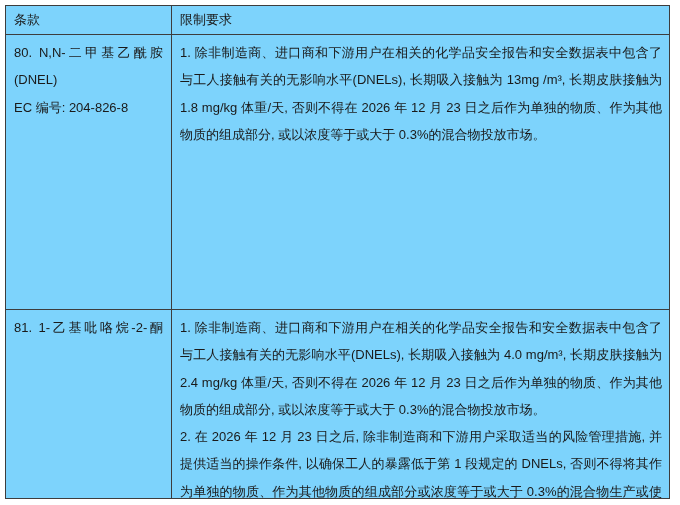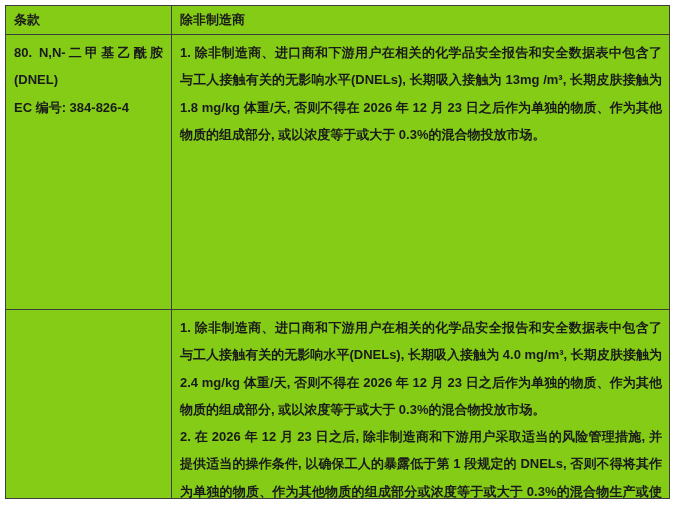--- a/index.html
+++ b/index.html
@@ -18,25 +18,24 @@
   .reg-table {
     position: absolute;
     left: 5px;
     top: 5px;
     width: 665px;
     height: 494px;
     border: 1px solid #3d3d3d;
     display: grid;
     grid-template-columns: 166px 1fr;
     grid-template-rows: 29px 275px 1fr;
-    background: #84cc16;
+    background: #7dd3fc;
     color: #1a1a1a;
     font-size: 13px;
     box-sizing: border-box;
-    font-weight: bold;
   }
   .cell {
     box-sizing: border-box;
     overflow: hidden;
   }
   .col-divider {
     border-right: 1px solid #3d3d3d;
   }
   .row-divider {
     border-bottom: 1px solid #3d3d3d;
@@ -65,32 +64,33 @@
     text-justify: inter-character;
   }
 </style>
 </head>
 <body>
 
 <div class="page">
   <div class="reg-table">
 
     <div class="cell header-cell col-divider row-divider">条款</div>
-    <div class="cell header-cell row-divider">除非制造商</div>
+    <div class="cell header-cell row-divider">限制要求</div>
 
     <div class="cell entry-cell col-divider row-divider">
       <div class="entry-title">80. N,N-二甲基乙酰胺</div>
       <div>(DNEL)</div>
-      <div>EC 编号: 384-826-4</div>
+      <div>EC 编号: 204-826-8</div>
     </div>
     <div class="cell req-cell row-divider">
       <p>1. 除非制造商、进口商和下游用户在相关的化学品安全报告和安全数据表中包含了与工人接触有关的无影响水平(DNELs), 长期吸入接触为 13mg /m³, 长期皮肤接触为 1.8 mg/kg 体重/天, 否则不得在 2026 年 12 月 23 日之后作为单独的物质、作为其他物质的组成部分, 或以浓度等于或大于 0.3%的混合物投放市场。</p>
     </div>
 
     <div class="cell entry-cell col-divider">
+      <div class="entry-title">81. 1-乙基吡咯烷-2-酮</div>
     </div>
     <div class="cell req-cell">
       <p>1. 除非制造商、进口商和下游用户在相关的化学品安全报告和安全数据表中包含了与工人接触有关的无影响水平(DNELs), 长期吸入接触为 4.0 mg/m³, 长期皮肤接触为 2.4 mg/kg 体重/天, 否则不得在 2026 年 12 月 23 日之后作为单独的物质、作为其他物质的组成部分, 或以浓度等于或大于 0.3%的混合物投放市场。</p>
       <p>2. 在 2026 年 12 月 23 日之后, 除非制造商和下游用户采取适当的风险管理措施, 并提供适当的操作条件, 以确保工人的暴露低于第 1 段规定的 DNELs, 否则不得将其作为单独的物质、作为其他物质的组成部分或浓度等于或大于 0.3%的混合物生产或使用。</p>
     </div>
 
   </div>
 </div>
 
 </body></html>

